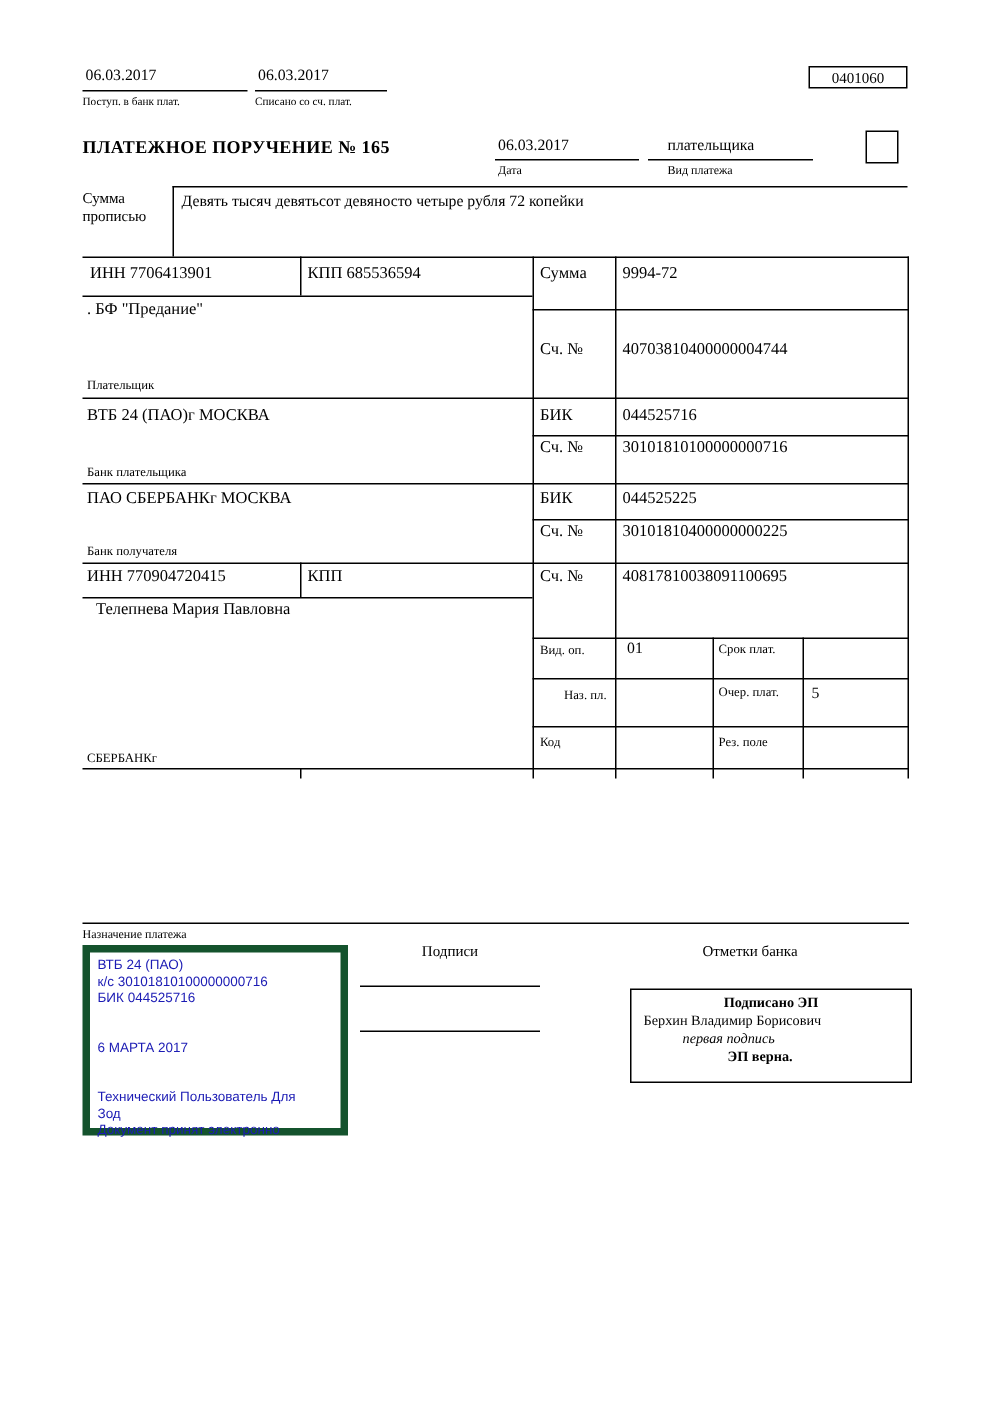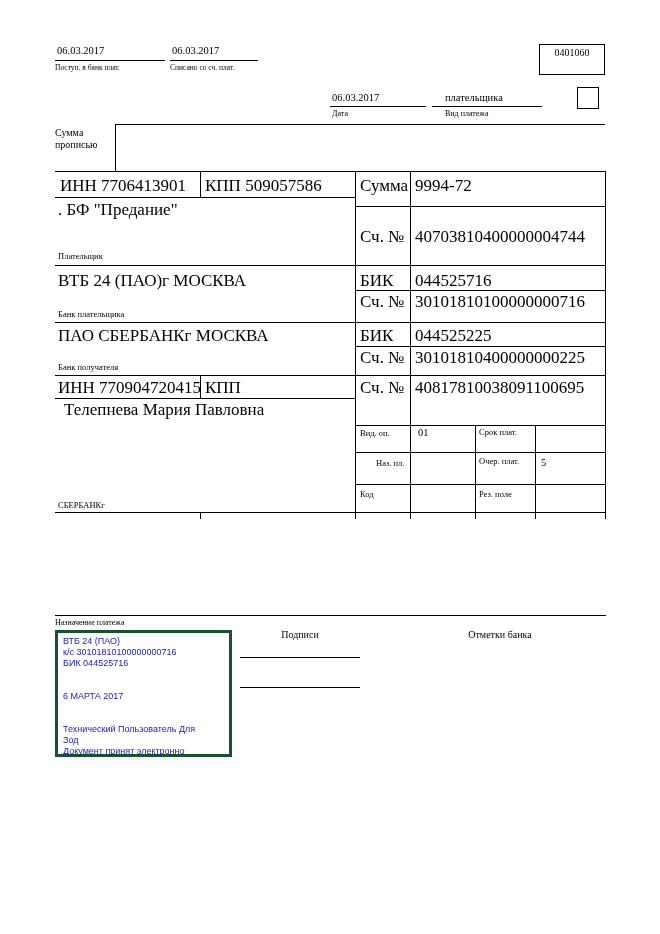--- a/index.html
+++ b/index.html
@@ -6,24 +6,24 @@
   .page{position:relative;width:660px;height:934px;background:#fff;overflow:hidden;
         font-family:"Liberation Serif",serif;color:#000;}
   .t{position:absolute;white-space:nowrap;}
   .wrap{white-space:normal;}
   .hl{position:absolute;height:1px;background:#000;}
   .vl{position:absolute;width:1px;background:#000;}
   .box{position:absolute;border:1px solid #000;box-sizing:border-box;}
   .b{font-weight:bold;}
   .ctr{text-align:center;}
   .s75{font-size:7.5px;} .s8{font-size:8px;} .s85{font-size:8.5px;}
-  .s10{font-size:10px;} .s105{font-size:10.5px;} .s11{font-size:17px;} .s12{font-size:12px;}
+  .s10{font-size:10px;} .s105{font-size:10.5px;} .s11{font-size:11px;} .s12{font-size:12px;}
   .lh10{line-height:10px;} 
   .stamp{position:absolute;left:55px;top:630px;width:177px;height:127px;
-         border:3px solid #14532d;box-sizing:border-box;padding:3px 5px;
+         border:5px solid #14532d;box-sizing:border-box;padding:3px 5px;
          color:#1b1bb4;font-family:"Liberation Sans",sans-serif;font-size:9px;}
   .stamp-line{line-height:11px;min-height:11px;white-space:nowrap;}
   .esign{position:absolute;left:420px;top:659px;width:188px;height:63px;
          border:1px solid #000;box-sizing:border-box;padding-top:3px;
          font-size:9.5px;line-height:12px;}
   .esign-title{text-align:center;font-weight:bold;}
   .esign-name{padding-left:8px;}
   .esign-role{padding-left:34px;font-style:italic;}
   .esign-valid{padding-left:64px;font-weight:bold;}
   .codebox{line-height:15px;text-align:center;font-size:10px;}
@@ -34,42 +34,44 @@
 <div class="page">
 
   <div class="t s105" style="left:57px;top:45px">06.03.2017</div>
   <div class="hl" style="left:55px;top:60px;width:110px"></div>
   <div class="t s75" style="left:55px;top:63px">Поступ. в банк плат.</div>
 
   <div class="t s105" style="left:172px;top:45px">06.03.2017</div>
   <div class="hl" style="left:170px;top:60px;width:88px"></div>
   <div class="t s75" style="left:170px;top:63px">Списано со сч. плат.</div>
 
-  <div class="box codebox" style="left:539px;top:44px;width:66px;height:31px">0401060</div>
+  <div class="box codebox" style="left:539px;top:44px;width:66px;height:15px">0401060</div>
 
+  <div class="t s12 b" style="left:55px;top:91px;letter-spacing:0.3px">ПЛАТЕЖНОЕ ПОРУЧЕНИЕ № 165</div>
   <div class="t s105" style="left:332px;top:92px">06.03.2017</div>
   <div class="hl" style="left:330px;top:106px;width:96px"></div>
   <div class="t s8" style="left:332px;top:109px">Дата</div>
   <div class="t s105" style="left:445px;top:92px">плательщика</div>
   <div class="hl" style="left:432px;top:106px;width:110px"></div>
   <div class="t s8" style="left:445px;top:109px">Вид платежа</div>
   <div class="box" style="left:577px;top:87px;width:22px;height:22px"></div>
 
   <div class="t s10 wrap" style="left:55px;top:127px;width:58px;line-height:12px">Сумма прописью</div>
   <div class="hl" style="left:115px;top:124px;width:490px"></div>
   <div class="vl" style="left:115px;top:124px;height:47px"></div>
+  <div class="t s105" style="left:121px;top:129px">Девять тысяч девятьсот девяносто четыре рубля 72 копейки</div>
   <div class="hl" style="left:55px;top:171px;width:551px"></div>
 
   <div class="vl" style="left:355px;top:171px;height:341px"></div>
   <div class="vl" style="left:410px;top:171px;height:341px"></div>
   <div class="vl" style="left:605px;top:171px;height:341px"></div>
   <div class="vl" style="left:200px;top:171px;height:26px"></div>
 
   <div class="t s11" style="left:60px;top:176px">ИНН 7706413901</div>
-  <div class="t s11" style="left:205px;top:176px">КПП 509057586</div>
+  <div class="t s11" style="left:205px;top:176px">КПП 685536594</div>
   <div class="t s11" style="left:360px;top:176px">Сумма</div>
   <div class="t s11" style="left:415px;top:176px">9994-72</div>
   <div class="hl" style="left:55px;top:197px;width:300px"></div>
   <div class="hl" style="left:355px;top:206px;width:251px"></div>
   <div class="t s11" style="left:58px;top:200px">. БФ "Предание"</div>
   <div class="t s11" style="left:360px;top:227px">Сч. №</div>
   <div class="t s11" style="left:415px;top:227px">40703810400000004744</div>
   <div class="t s85" style="left:58px;top:251px">Плательщик</div>
   <div class="hl" style="left:55px;top:265px;width:551px"></div>
 
@@ -136,14 +138,20 @@
     <div class="stamp-line">Технический Пользователь Для</div>
     <div class="stamp-line">Зод</div>
     <div class="stamp-line">Документ принят электронно</div>
   </div>
 
   <div class="t s10 ctr" style="left:240px;top:629px;width:120px">Подписи</div>
   <div class="t s10 ctr" style="left:420px;top:629px;width:160px">Отметки банка</div>
   <div class="hl" style="left:240px;top:657px;width:120px"></div>
   <div class="hl" style="left:240px;top:687px;width:120px"></div>
 
+  <div class="esign">
+    <div class="esign-title">Подписано ЭП</div>
+    <div class="esign-name">Берхин Владимир Борисович</div>
+    <div class="esign-role">первая подпись</div>
+    <div class="esign-valid">ЭП верна.</div>
+  </div>
 
 </div>
 
 </body></html>

